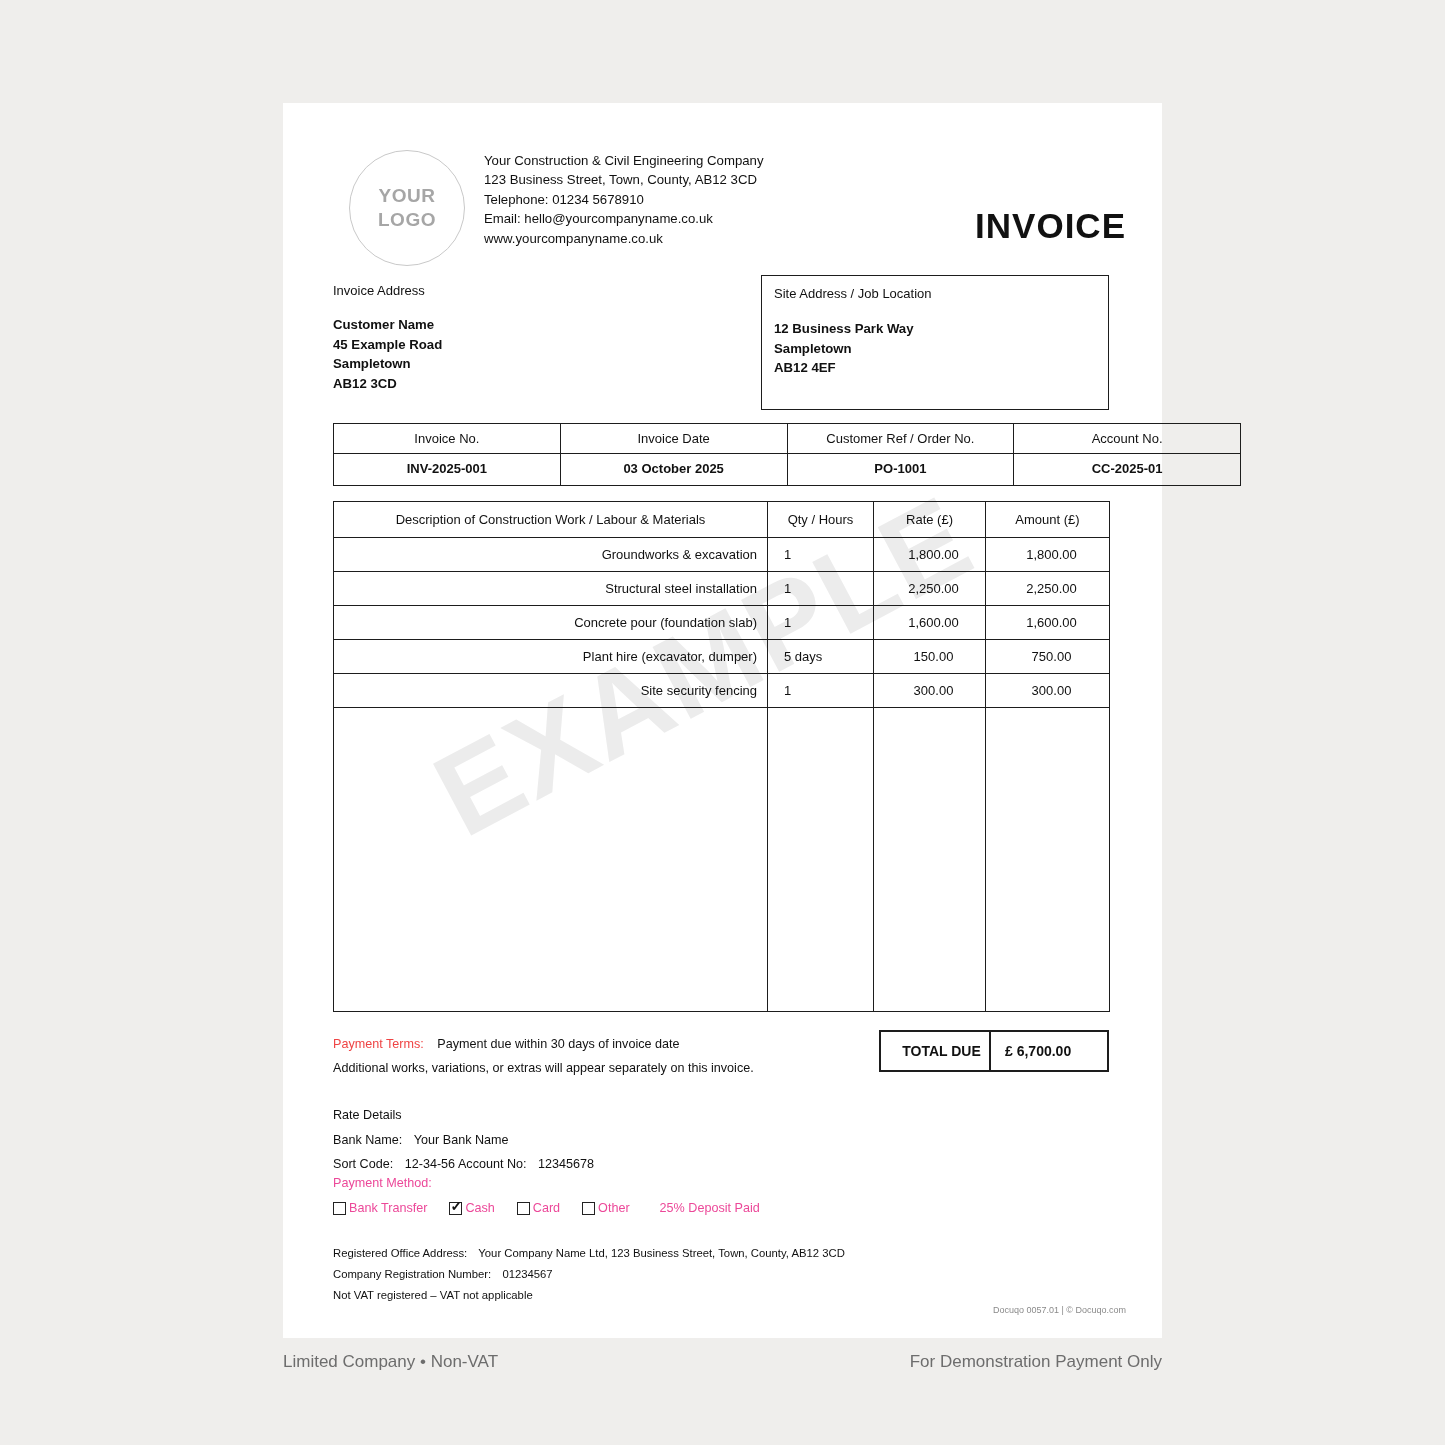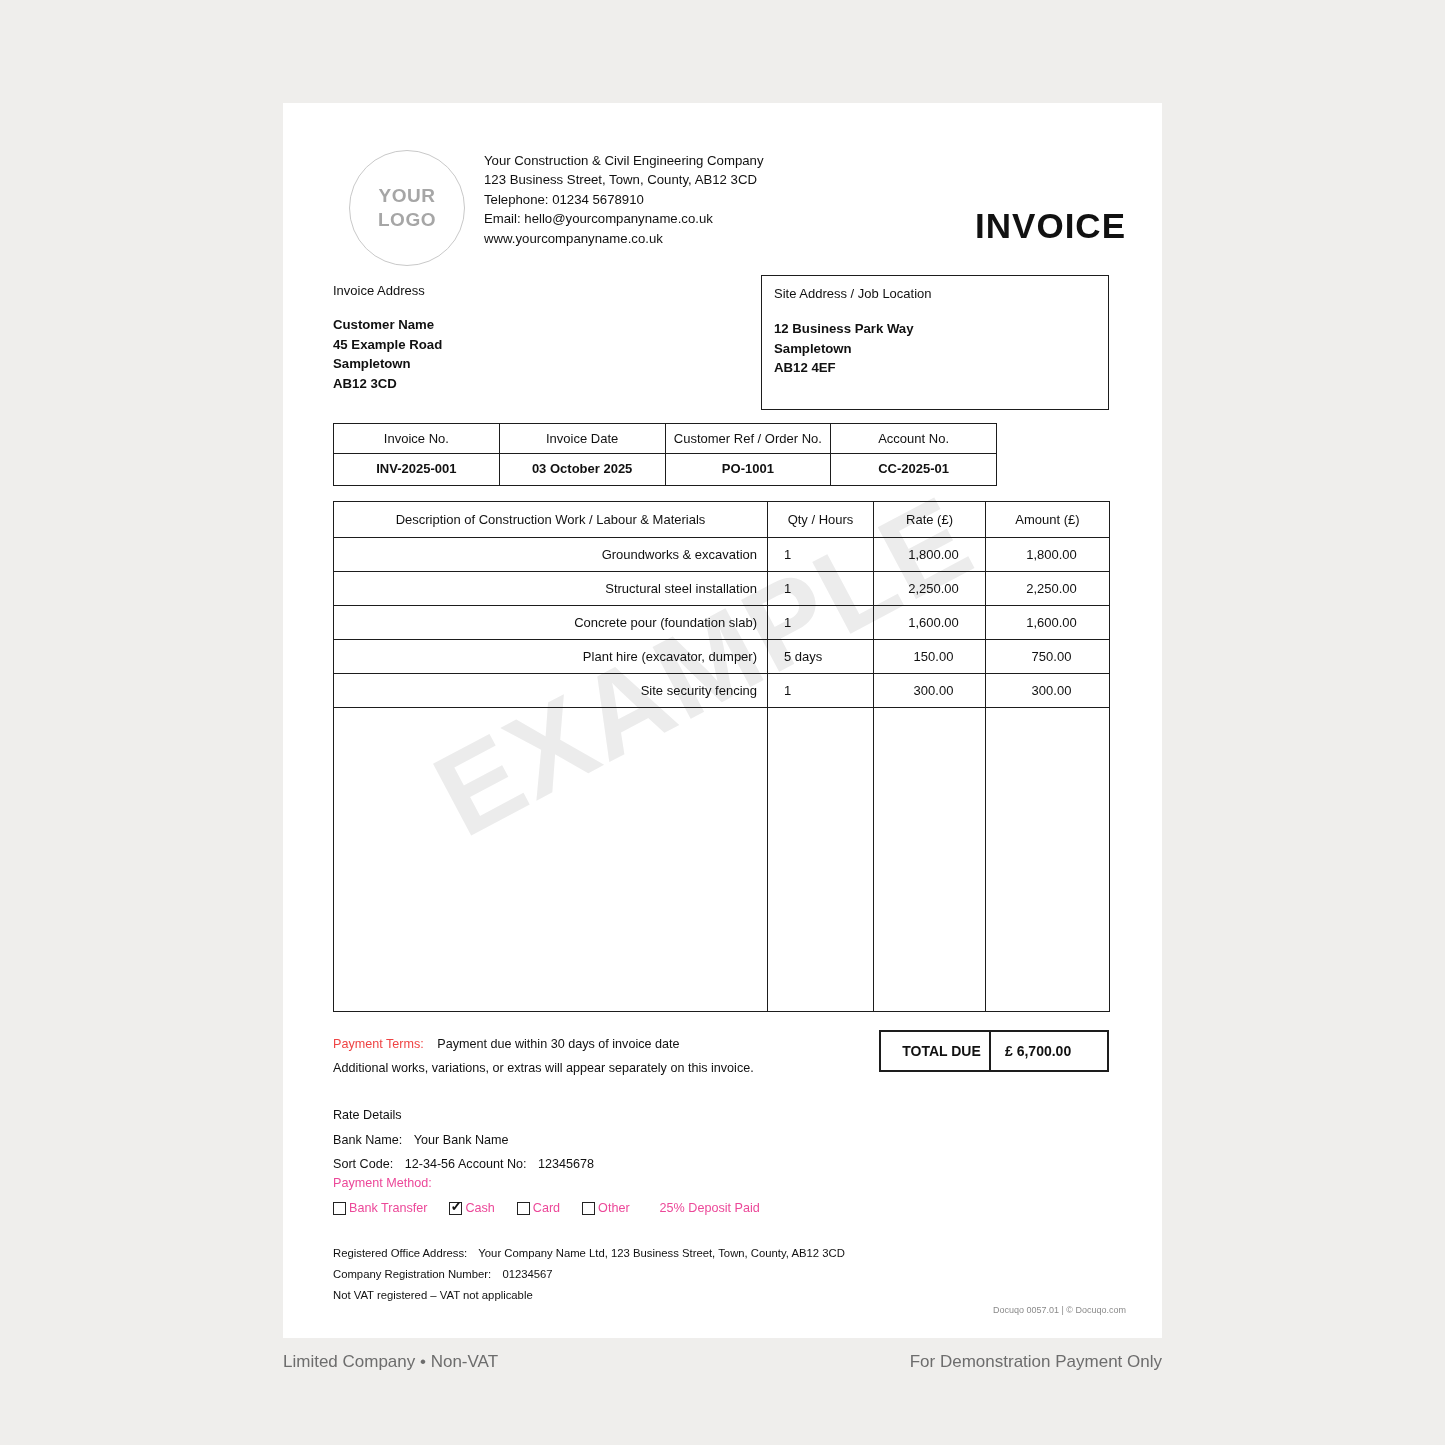--- a/index.html
+++ b/index.html
@@ -99,21 +99,21 @@
     width: 348px; height: 135px;
     border: 1px solid #1d1d1d;
     padding: 10px 12px;
   }
   .site-box .lbl { font-size: 13px; color: #111; }
   .site-box .body { margin-top: 18px; font-size: 13.2px; font-weight: bold; line-height: 1.48; color: #111; }
 
   
   .meta-table {
     position: absolute; left: 50px; top: 320px;
-    width: 664px;
+    width: 908px;
     border-collapse: collapse;
     table-layout: fixed;
   }
   .meta-table td {
     border: 1px solid #1d1d1d;
     text-align: center;
     font-size: 13px;
     padding: 7px 4px;
     color: #111;
   }

